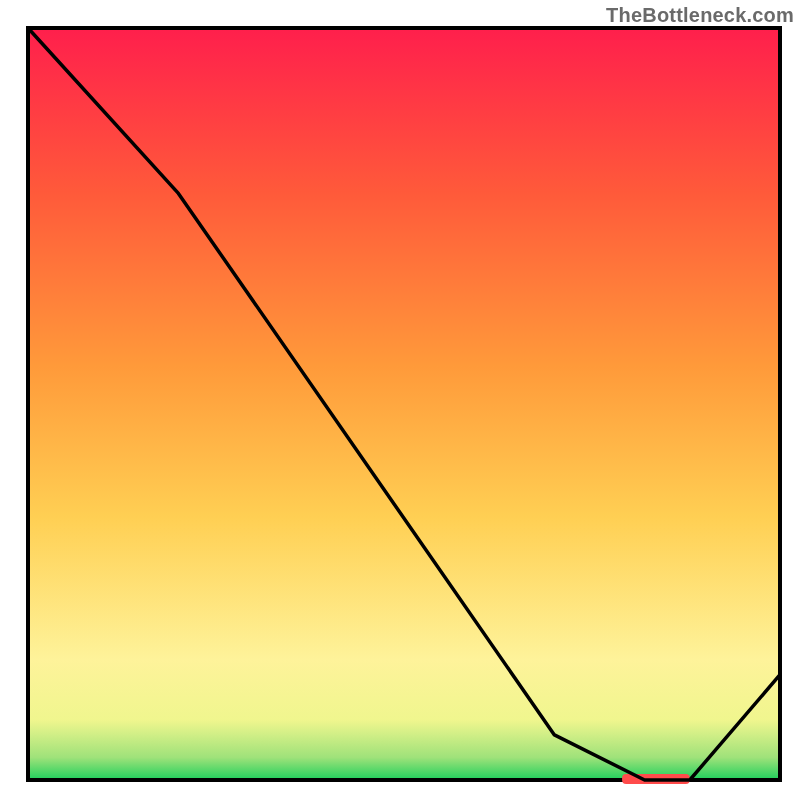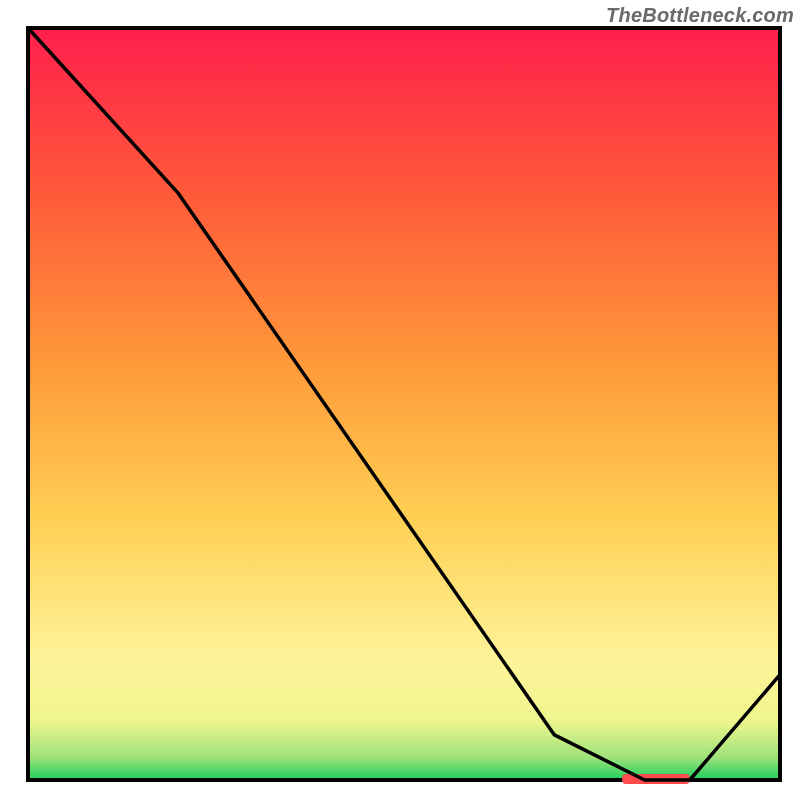--- a/index.html
+++ b/index.html
@@ -17,21 +17,20 @@
     height: 800px;
   }
   .attribution {
     position: absolute;
     top: 4px;
     right: 6px;
     font-size: 20px;
     font-weight: 600;
     color: #6a6a6a;
     letter-spacing: 0.2px;
-    font-style: italic;
   }
   svg.plot {
     position: absolute;
     top: 0;
     left: 0;
   }
 </style>
 </head>
 <body>
 

